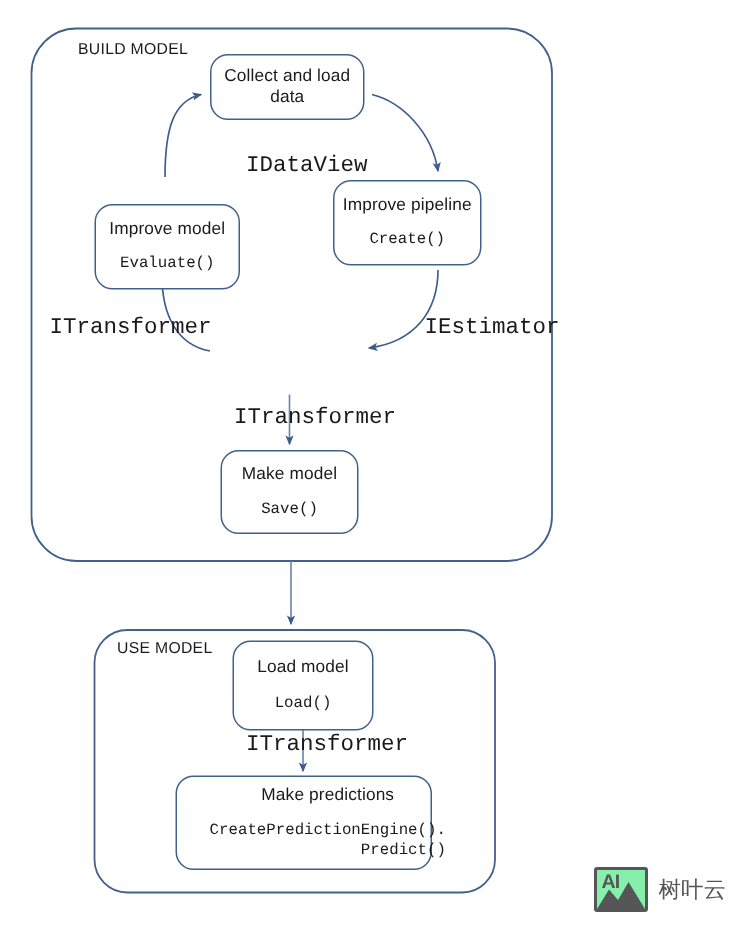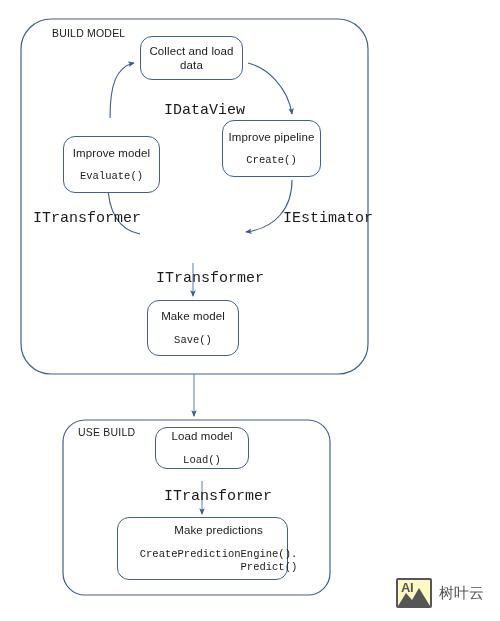--- a/index.html
+++ b/index.html
@@ -75,21 +75,21 @@
     align-items: center;
     gap: 7px;
   }
   #wm-icon {
     width: 36px;
     height: 30px;
     border: 2.5px solid #565656;
     border-radius: 2px;
     position: relative;
     overflow: hidden;
-    background: #fef9c3;
+    background: #86efac;
     box-sizing: border-box;
     flex: none;
   }
   #wm-icon .wm-ai {
     position: absolute;
     left: 3px;
     top: 1px;
     font-family: "Liberation Sans", sans-serif;
     font-weight: bold;
     font-size: 13px;
@@ -130,21 +130,21 @@
     <path d="M140,234 C118,230 108,210 108,184" fill="none" stroke="#3c5c8c" stroke-width="1.1" marker-end="url(#arrowhead)"></path>
 
     <path d="M193,263 L193,296" fill="none" stroke="#6d86ab" stroke-width="1.1" marker-end="url(#arrowhead)"></path>
 
     <path d="M194,374 L194,416" fill="none" stroke="#6d86ab" stroke-width="1.1" marker-end="url(#arrowhead)"></path>
 
     <path d="M202,481 L202,514" fill="none" stroke="#6d86ab" stroke-width="1.1" marker-end="url(#arrowhead)"></path>
   </svg>
 
   <div class="group-label" style="left:52px; top:27px;">BUILD MODEL</div>
-  <div class="group-label" style="left:78px; top:426px;">USE BUILD</div>
+  <div class="group-label" style="left:78px; top:426px;">USE MODEL</div>
 
   <div class="node" style="left:140px; top:36px; width:103px; height:44px;">
     <div class="node-title" style="white-space:pre-line;">Collect and load
 data</div>
   </div>
 
   <div class="node" style="left:222px; top:120px; width:99px; height:57px;">
     <div class="node-title">Improve pipeline</div>
     <div class="node-method">Create()</div>
   </div>
@@ -153,21 +153,21 @@
   <div class="node" style="left:63px; top:136px; width:97px; height:57px;">
     <div class="node-title">Improve model</div>
     <div class="node-method">Evaluate()</div>
   </div>
 
   <div class="node" style="left:147px; top:300px; width:92px; height:56px;">
     <div class="node-title">Make model</div>
     <div class="node-method">Save()</div>
   </div>
 
-  <div class="node" style="left:155px; top:427px; width:94px; height:42px;">
+  <div class="node" style="left:155px; top:427px; width:94px; height:60px;">
     <div class="node-title">Load model</div>
     <div class="node-method">Load()</div>
   </div>
 
   <div class="node" style="left:117px; top:517px; width:171px; height:63px;padding-left:32px;">
     <div class="node-title">Make predictions</div>
     <div class="node-method">CreatePredictionEngine().
 Predict()</div>
   </div>
 

